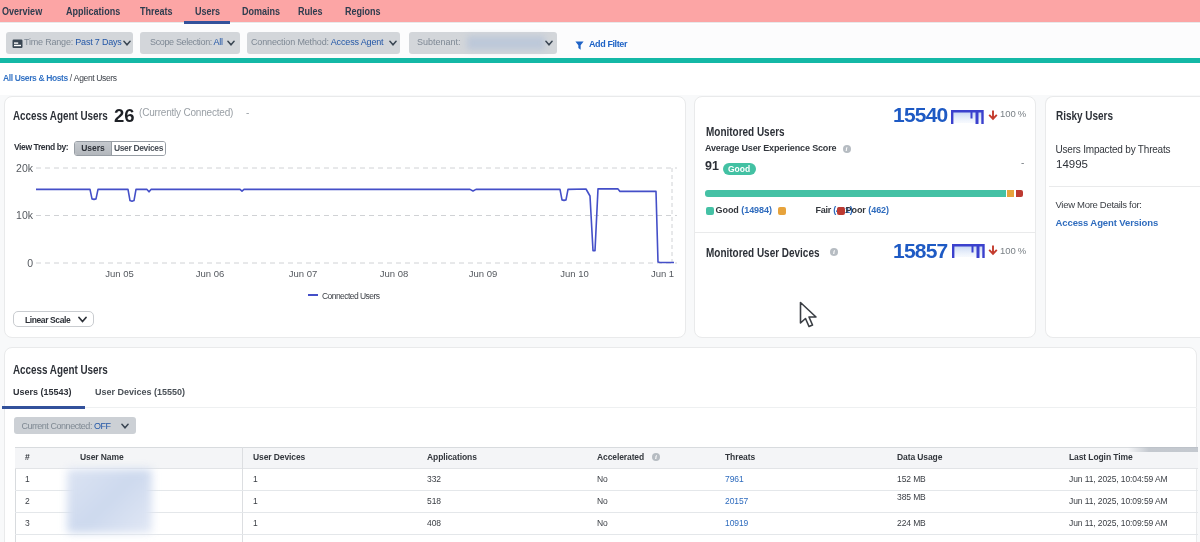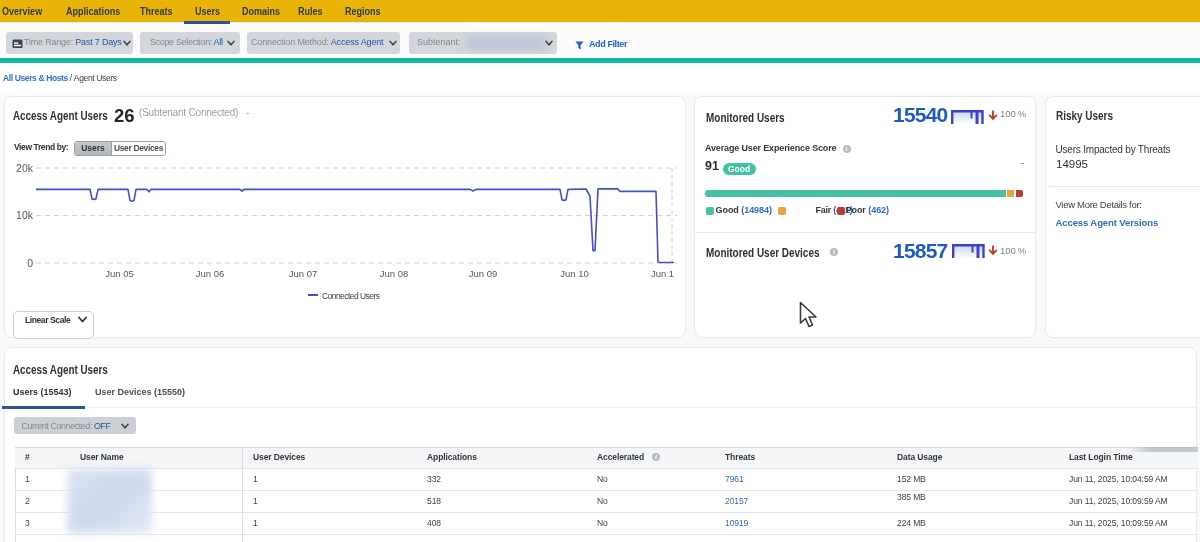--- a/index.html
+++ b/index.html
@@ -3,21 +3,21 @@
 <meta charset="utf-8">
 <style>
 * { margin:0; padding:0; box-sizing:border-box; }
 html,body { width:1200px; height:542px; overflow:hidden; background:#fff;
   font-family:"Liberation Sans", sans-serif; }
 .abs { position:absolute; white-space:nowrap; }
 #stage { position:relative; width:1200px; height:542px; }
 .sx { display:inline-block; transform-origin:0 50%; }
 
 
-#nav { position:absolute; left:0; top:0; width:1200px; height:23px; background:#eab308;
+#nav { position:absolute; left:0; top:0; width:1200px; height:23px; background:#fca5a5;
   border-bottom:1px solid #e8e9eb;padding-left:24px; }
 .navitem { position:absolute; top:5px; font-size:10.5px; font-weight:bold; color:#2e3c4e;
   display:inline-block; transform:scaleX(0.86); transform-origin:0 0; }
 #nav-underline { position:absolute; left:184px; top:21px; width:46px; height:3px; background:#32519b; }
 
 
 #filterbar { position:absolute; left:0; top:24px; width:1200px; height:39px; background:#fcfcfd;
   border-bottom:5px solid #14b8a6; }
 .pill { position:absolute; top:8px; height:22px; background:#d3d6da; border-radius:3px;
   font-size:9px; color:#7e8894; line-height:21px; white-space:nowrap; }
@@ -99,21 +99,21 @@
     <span class="abs" style="left:589px; top:15px; font-size:9px; font-weight:bold; color:#1f63c6; letter-spacing:-0.4px;">Add Filter</span>
   </div>
 
   <div id="crumb"><a>All Users &amp; Hosts</a> <span style="font-weight:normal;">/</span> <span style="color:#3c4149; font-weight:normal; font-size:8.5px; letter-spacing:-0.35px;">Agent Users</span></div>
 
   <div id="content"></div>
 
   <div class="card" id="card1" style="left:4px; top:96px; width:682px; height:242px;">
     <span class="abs ctitle" style="left:8px; top:12px;"><span class="sx" style="transform:scaleX(0.82);">Access Agent Users</span></span>
     <span class="abs" style="left:109px; top:7.5px; font-size:18.5px; font-weight:bold; color:#1e2126;">26</span>
-    <span class="abs graytxt" style="left:134px; top:10px; font-size:10px; letter-spacing:-0.2px;">(Subtenant Connected)</span>
+    <span class="abs graytxt" style="left:134px; top:10px; font-size:10px; letter-spacing:-0.2px;">(Currently Connected)</span>
     <span class="abs graytxt" style="left:241px; top:10px; font-size:10px;">-</span>
     <span class="abs" style="left:9px; top:44.5px; font-size:8.5px; font-weight:bold; color:#2d3138; letter-spacing:-0.4px;">View Trend by:</span>
     <div class="toggle" style="left:69px; top:44px;">
       <span class="tg sel" style="width:37px;">Users</span>
       <span class="tg" style="width:53px; letter-spacing:-0.35px;">User Devices</span>
     </div>
 
     <svg class="abs" style="left:-5px; top:59px;" width="690" height="150" viewBox="0 0 690 150">
       <line x1="36" y1="12" x2="677" y2="12" stroke="#d0d2d5" stroke-width="1" stroke-dasharray="5,4"></line>
       <line x1="36" y1="59.5" x2="677" y2="59.5" stroke="#d0d2d5" stroke-width="1" stroke-dasharray="5,4"></line>
@@ -134,30 +134,30 @@
       <text x="210" y="121" text-anchor="middle" font-size="9.5" fill="#55595f">Jun 06</text>
       <text x="303" y="121" text-anchor="middle" font-size="9.5" fill="#55595f">Jun 07</text>
       <text x="394" y="121" text-anchor="middle" font-size="9.5" fill="#55595f">Jun 08</text>
       <text x="483" y="121" text-anchor="middle" font-size="9.5" fill="#55595f">Jun 09</text>
       <text x="574.5" y="121" text-anchor="middle" font-size="9.5" fill="#55595f">Jun 10</text>
       <text x="662.5" y="121" text-anchor="middle" font-size="9.5" fill="#55595f">Jun 1</text>
       <line x1="308" y1="139" x2="318" y2="139" stroke="#444fc8" stroke-width="2"></line>
       <text x="322" y="142.5" font-size="8.5" letter-spacing="-0.55" fill="#3a3e44">Connected Users</text>
     </svg>
 
-    <div class="abs" style="left:8px; top:214px; width:81px; height:28px; border:1px solid #c9ccd0; border-radius:5px; background:#fff;">
+    <div class="abs" style="left:8px; top:214px; width:81px; height:16px; border:1px solid #c9ccd0; border-radius:5px; background:#fff;">
       <span class="abs" style="left:11px; top:2.5px; font-size:8.5px; font-weight:bold; color:#2d3138; letter-spacing:-0.4px;">Linear Scale</span>
       <svg class="abs" style="left:64px;top:4px;" width="9" height="8" viewBox="0 0 9 8">
           <path d="M1 1.5 L4.5 5.5 L8 1.5" stroke="#2d3138" stroke-width="1.7" fill="none" stroke-linecap="round"></path>
         </svg>
     </div>
   </div>
 
   <div class="card" id="card2" style="left:694px; top:96px; width:342px; height:242px;">
-    <span class="abs ctitle" style="left:10.5px; top:14px;text-decoration:underline;"><span class="sx" style="transform:scaleX(0.83);">Monitored Users</span></span>
+    <span class="abs ctitle" style="left:10.5px; top:28px;text-decoration:underline;"><span class="sx" style="transform:scaleX(0.83);">Monitored Users</span></span>
     <span class="abs bignum-blue" style="left:198px; top:5.5px;">15540</span>
     <svg class="abs" style="left:256px; top:13px;" width="33" height="14" viewBox="0 0 33 14">
       <defs>
           <linearGradient id="sg" x1="0" y1="0" x2="0" y2="1">
         <stop offset="0" stop-color="#b9cdf0" stop-opacity="0.9"></stop>
             <stop offset="1" stop-color="#dfe9fa" stop-opacity="0.25"></stop>
       </linearGradient>
         </defs>
       <rect x="0" y="1" width="32" height="12" fill="url(#sg)"></rect>
       <path d="M1.2,14 L1.2,1.2 L31.5,1.2 L31.5,14" fill="none" stroke="#3b41cd" stroke-width="2.4"></path>

